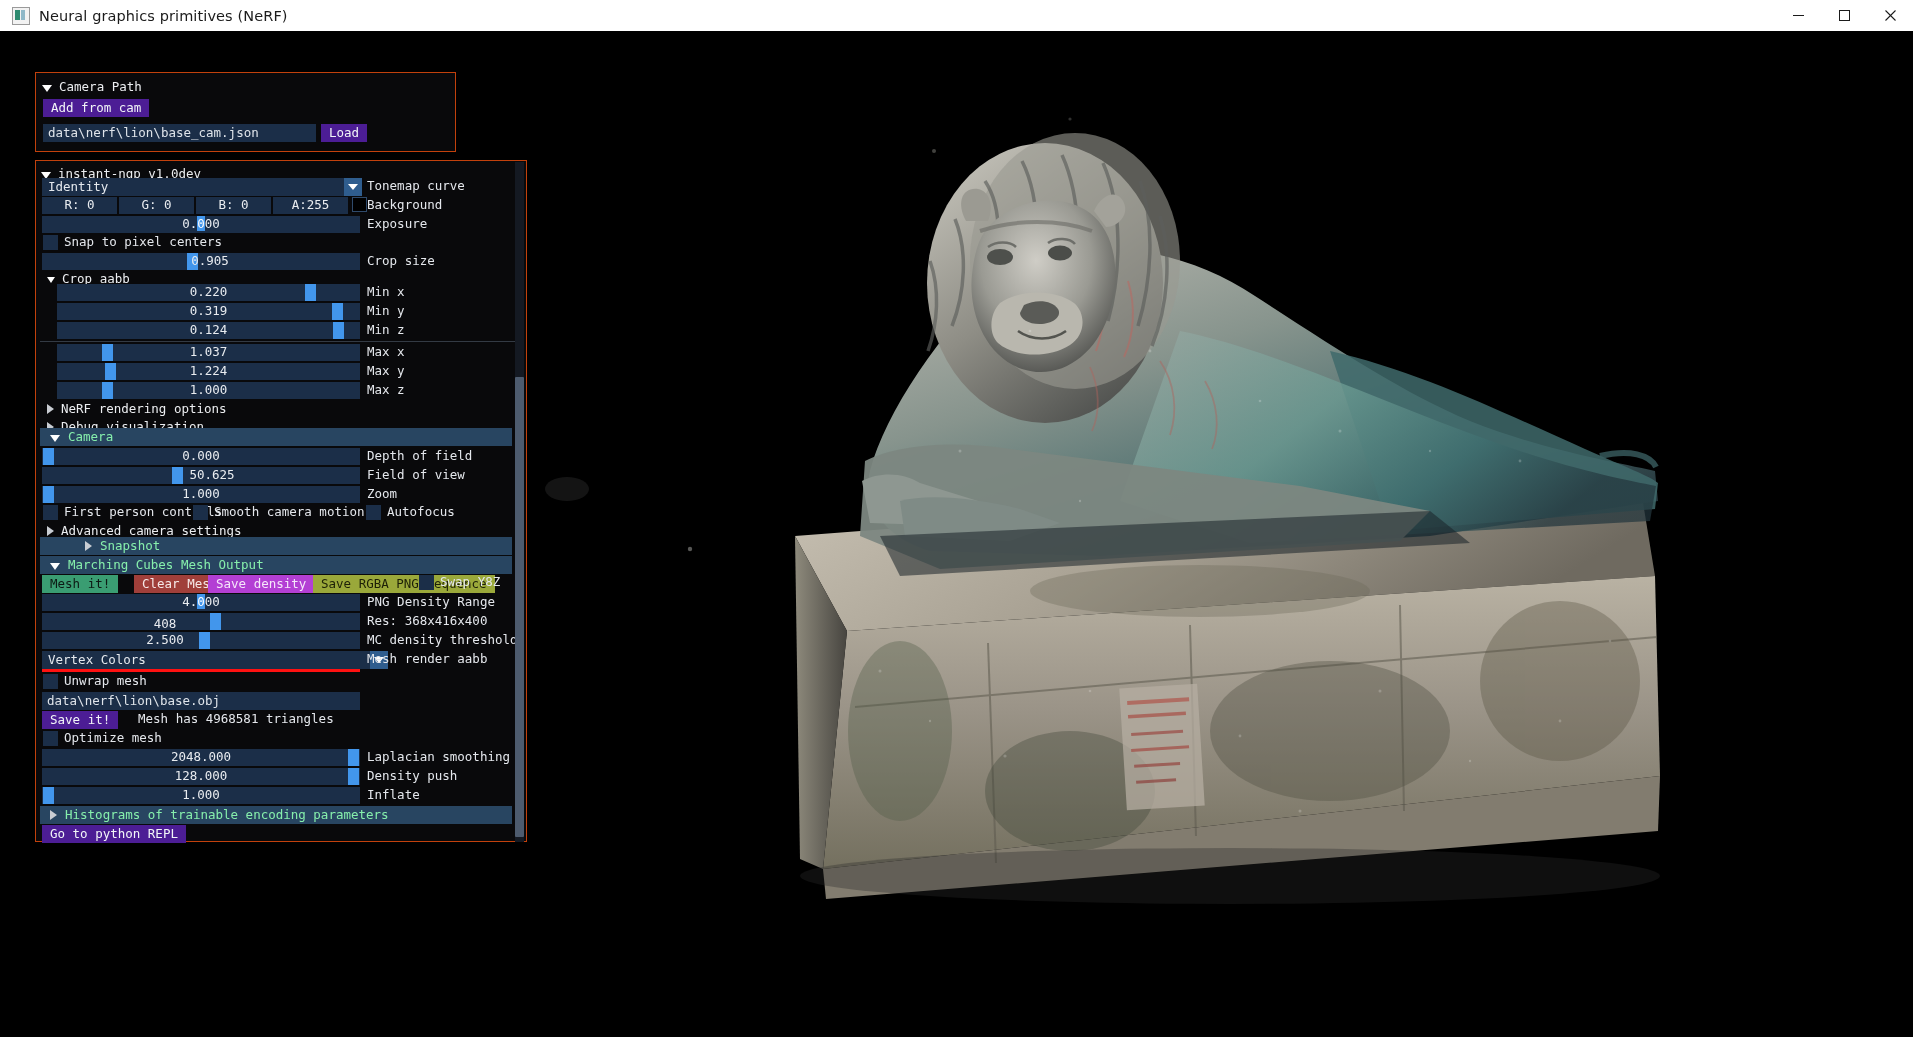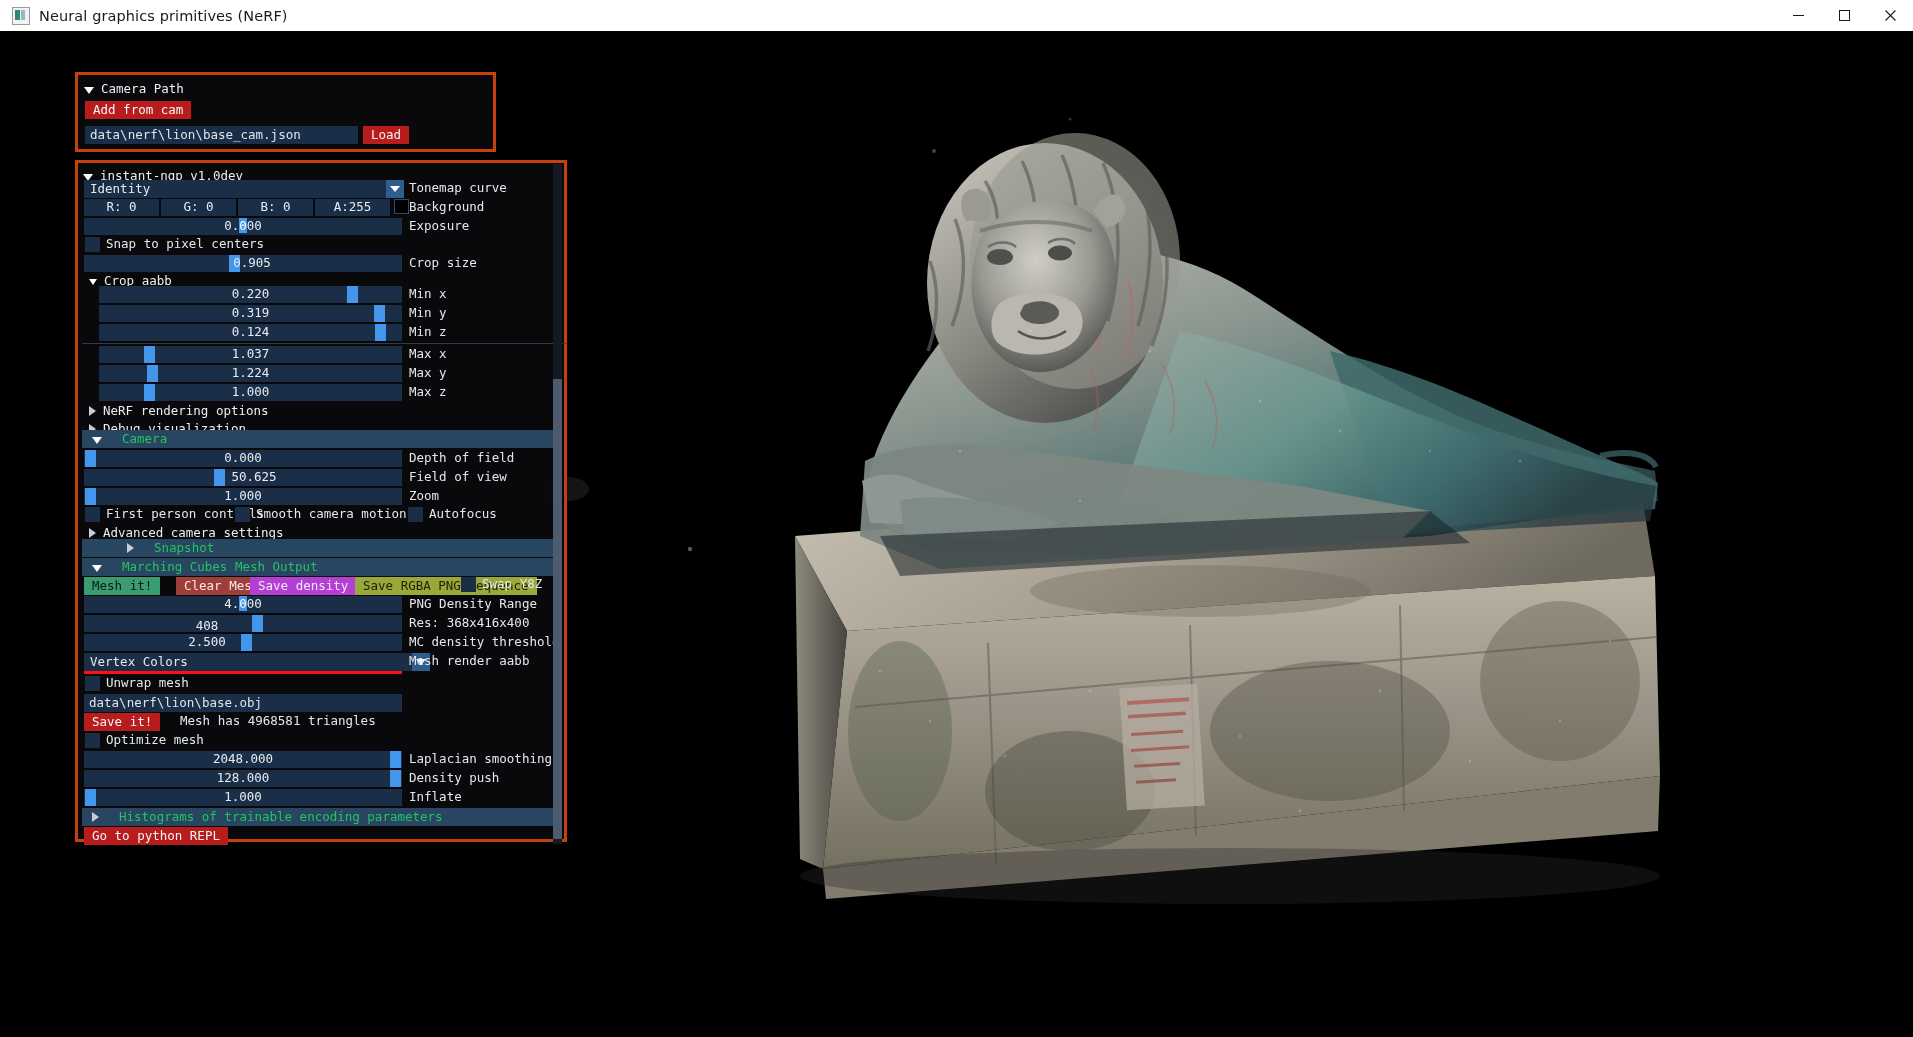--- a/index.html
+++ b/index.html
@@ -36,57 +36,56 @@
   #viewport{
     position:absolute;left:0;top:31px;width:1913px;height:1006px;
     background:#000;overflow:hidden;
   }
   #render-canvas{position:absolute;inset:0;}
 
   
   .imwin{
     position:absolute;
     background:#0a0a0cEE;
-    border:3px solid #c2410c;
+    border:1px solid #c2410c;
     color:#e8eaed;
     font-size:12.5px;
     line-height:1;
     box-sizing:border-box;
-    margin-left:40px;
   }
   .imwin.camerapath{left:35px;top:41px;width:421px;height:80px;}
   .imwin.main{left:35px;top:129px;width:492px;height:682px;}
 
   .row{position:absolute;height:18px;display:flex;align-items:center;}
 
   .treehead{
     display:flex;align-items:center;gap:7px;
     font-size:12.5px;color:#eceef1;white-space:nowrap;
   }
   .arrow-open, .arrow-closed{
     display:inline-block;width:0;height:0;flex:none;
   }
   .arrow-open{border-left:5px solid transparent;border-right:5px solid transparent;border-top:7px solid #ffffff;margin-top:2px;}
   .arrow-closed{border-top:5px solid transparent;border-bottom:5px solid transparent;border-left:7px solid #c9cdd3;}
 
   .sectionbar{
-    background:#284561;height:18px;display:flex;align-items:center;gap:20px;
-    padding-left:10px;box-sizing:border-box;color:#22c55e;
+    background:#284561;height:18px;display:flex;align-items:center;gap:8px;
+    padding-left:10px;box-sizing:border-box;color:#86efac;
   }
 
   
   .wbox{
     background:#1b2e48;height:17px;box-sizing:border-box;position:relative;
     display:flex;align-items:center;justify-content:center;overflow:hidden;
   }
   .wbox .val{font-size:12.5px;color:#e9ecf0;position:relative;z-index:2;white-space:nowrap;}
   .grab{position:absolute;top:0;height:17px;width:11px;background:#4296ec;z-index:1;}
 
   .btn{
-    background:#b91c1c;color:#f2f5f8;height:18px;padding:0 8px;
+    background:#4c1d95;color:#f2f5f8;height:18px;padding:0 8px;
     display:inline-flex;align-items:center;box-sizing:border-box;font-size:12.5px;white-space:nowrap;
   }
   .textfield{
     background:#1b2e48;height:18px;display:flex;align-items:center;
     padding-left:5px;box-sizing:border-box;color:#dfe4ea;font-size:12.5px;white-space:nowrap;overflow:hidden;
   }
   .checkbox{
     width:15px;height:15px;background:#1b2e48;flex:none;box-sizing:border-box;
   }
   .label{color:#e4e7ec;font-size:12.5px;white-space:nowrap;text-align:right;}

